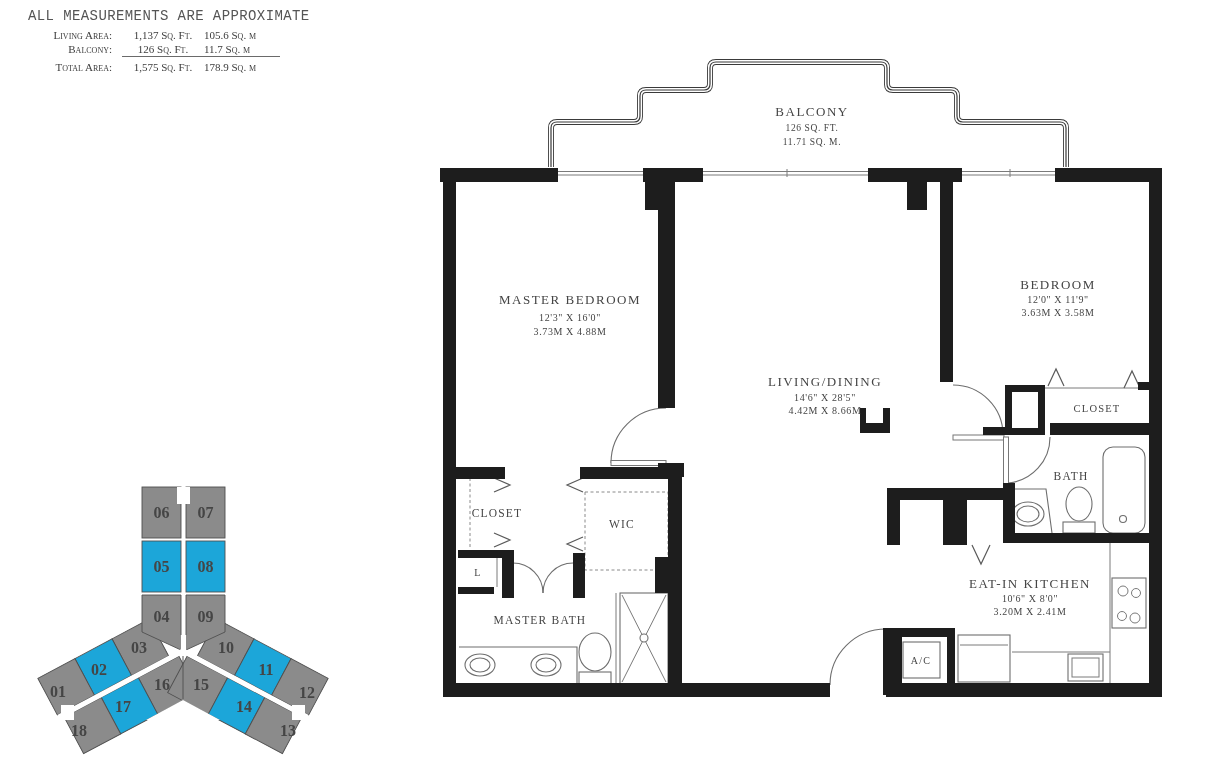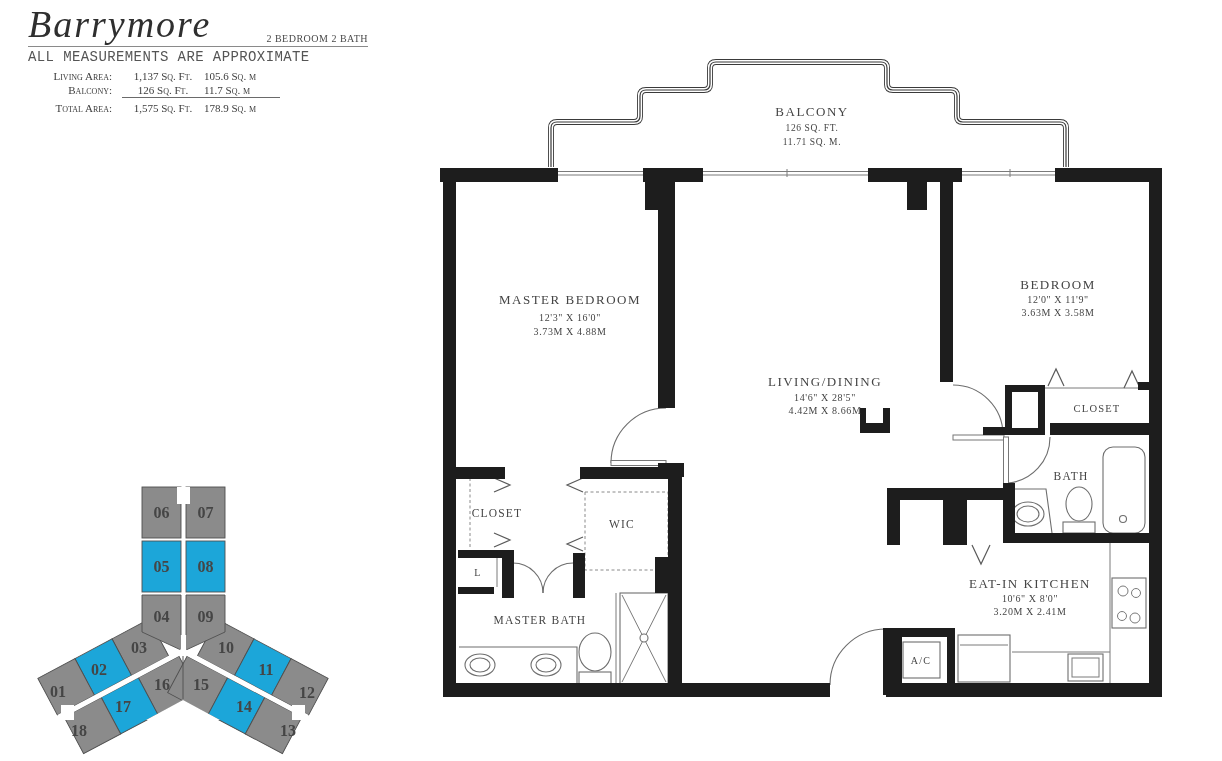--- a/index.html
+++ b/index.html
@@ -38,24 +38,20 @@
   .room-name{font-size:13px;letter-spacing:1.5px;text-anchor:middle;}
   .room-dim{font-size:10px;letter-spacing:0.6px;text-anchor:middle;}
   .small-name{font-size:11.5px;letter-spacing:1.2px;text-anchor:middle;}
 </style>
 </head>
 <body>
 
 <div class="canvas">
 
   <div class="header">
-    <div class="logo-row">
-      <span class="logo">Barrymore</span>
-      <span class="plan-type">2 BEDROOM 2 BATH</span>
-    </div>
     <div class="disclaimer">ALL MEASUREMENTS ARE APPROXIMATE</div>
     <table class="stats">
       <tbody>
           <tr>
         <td class="lbl">Living Area:</td>
         <td class="ft">1,137 Sq. Ft.</td>
         <td class="m">105.6 Sq. m</td>
       </tr>
       <tr class="underlined">
         <td class="lbl">Balcony:</td>

